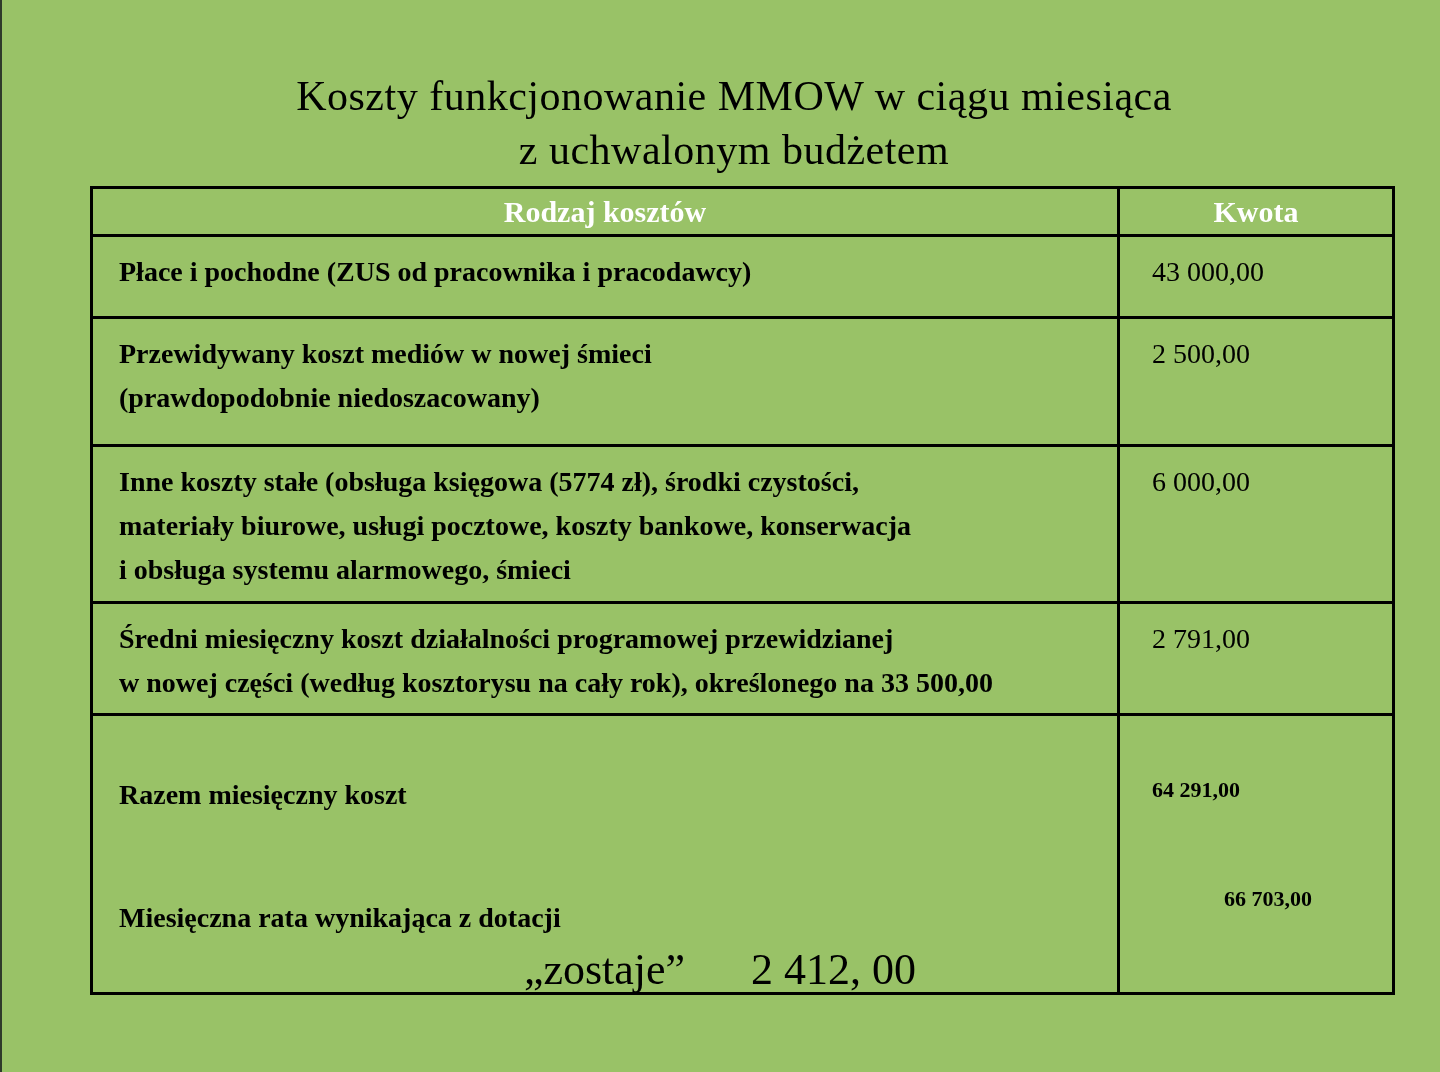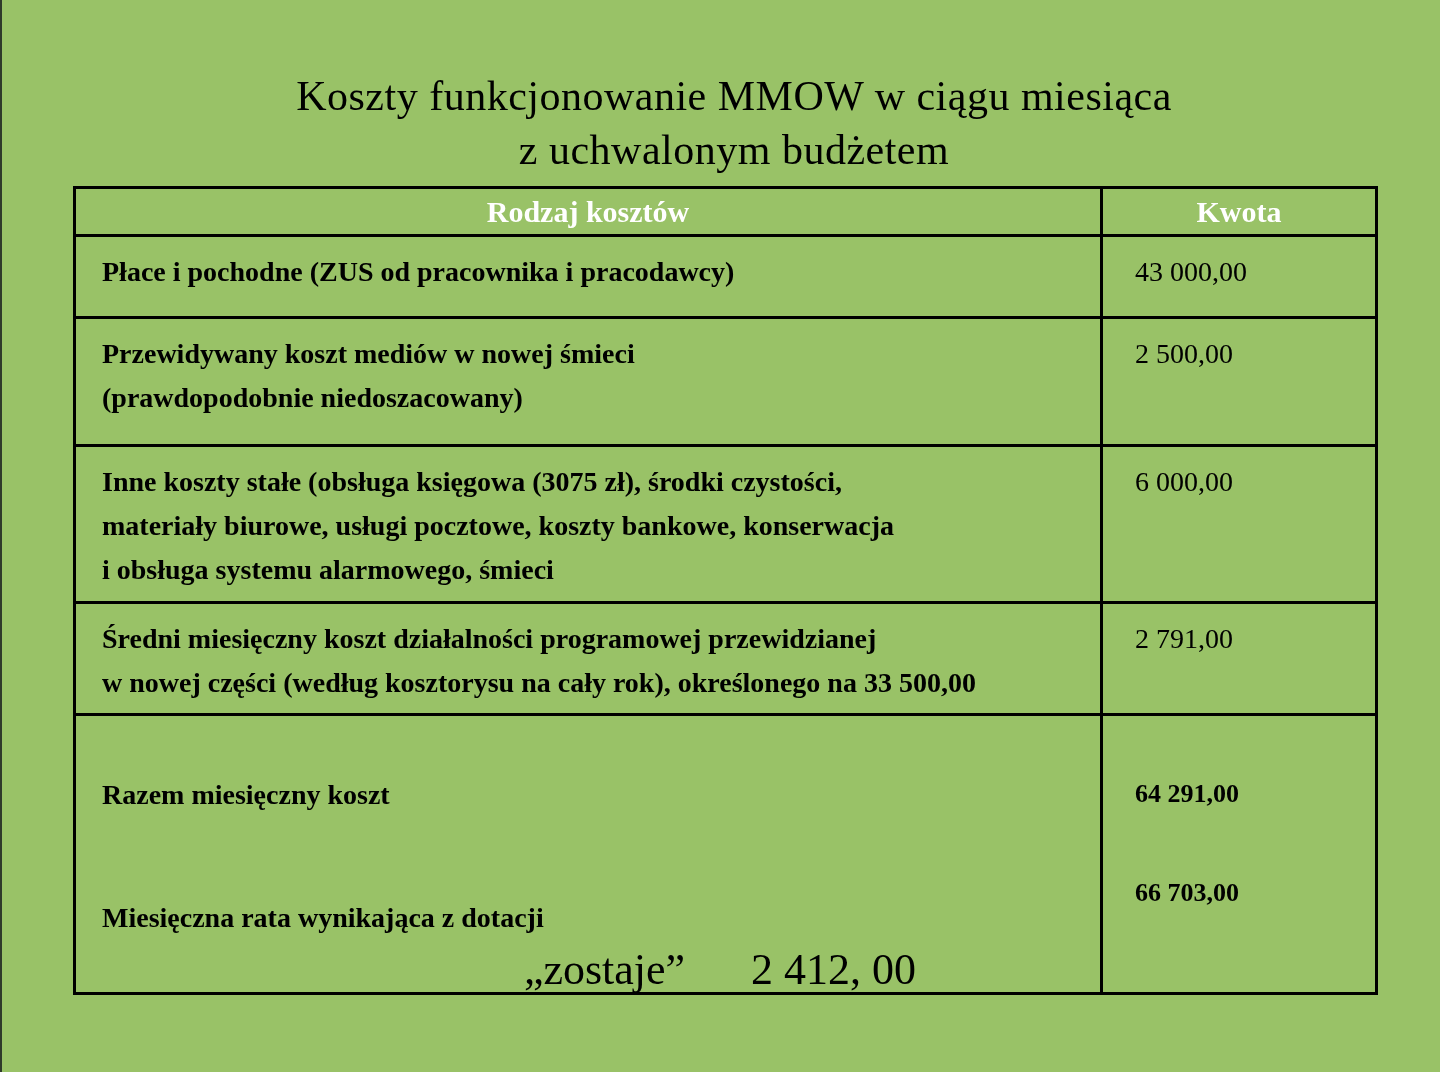--- a/index.html
+++ b/index.html
@@ -31,21 +31,21 @@
     margin: 14px;
     text-align: center;
     font-size: 42px;
     font-weight: 400;
     line-height: 1.28;
     white-space: pre-line;
     letter-spacing: 0.5px;
   }
   table.costs {
     position: absolute;
-    left: 73px;
+    left: 90px;
     top: 186px;
     width: 1302px;
     border-collapse: collapse;
     table-layout: fixed;
   }
   table.costs col.c-type   { width: 1027px; }
   table.costs col.c-amount { width: 275px; }
   table.costs th,
   table.costs td {
     border: 3px solid #000;
@@ -82,24 +82,25 @@
   tr.row-5 { height: 106px; }
   tr.row-summary { height: 144px; padding-left: 24px; }
   tr.row-summary p {
     margin: 0;
   }
   tr.row-summary .second {
     margin-top: 34px;
   }
   tr.row-summary .amount-text {
     font-weight: 700;
-    font-size: 26px;
+    font-size: 22px;
   }
   tr.row-summary .amount-text.second {
-    margin-top: 13px;
+    margin-top: 30px;
+    text-align: center;
   }
   .footer-note {
     position: absolute;
     top: 944px;
     left: 0;
     width: 100%;
     text-align: center;
     font-size: 44px;
     line-height: 1.2;
   }
@@ -130,21 +131,21 @@
     <tr class="row-1">
       <td class="label-cell">Płace i pochodne (ZUS od pracownika i pracodawcy)</td>
       <td class="amount-cell">43 000,00</td>
     </tr>
     <tr class="row-3">
       <td class="label-cell">Przewidywany koszt mediów w  nowej śmieci
 (prawdopodobnie niedoszacowany)</td>
       <td class="amount-cell">2 500,00</td>
     </tr>
     <tr class="row-4">
-      <td class="label-cell">Inne koszty stałe (obsługa księgowa (3075 zł), środki czystości,
+      <td class="label-cell">Inne koszty stałe (obsługa księgowa (5774 zł), środki czystości,
 materiały biurowe, usługi  pocztowe, koszty bankowe, konserwacja
 i obsługa systemu alarmowego, śmieci</td>
       <td class="amount-cell">6 000,00</td>
     </tr>
     <tr class="row-5">
       <td class="label-cell">Średni miesięczny koszt działalności programowej przewidzianej
 w nowej części (według kosztorysu na cały rok), określonego na 33 500,00</td>
       <td class="amount-cell">2 791,00</td>
     </tr>
     <tr class="row-summary">

